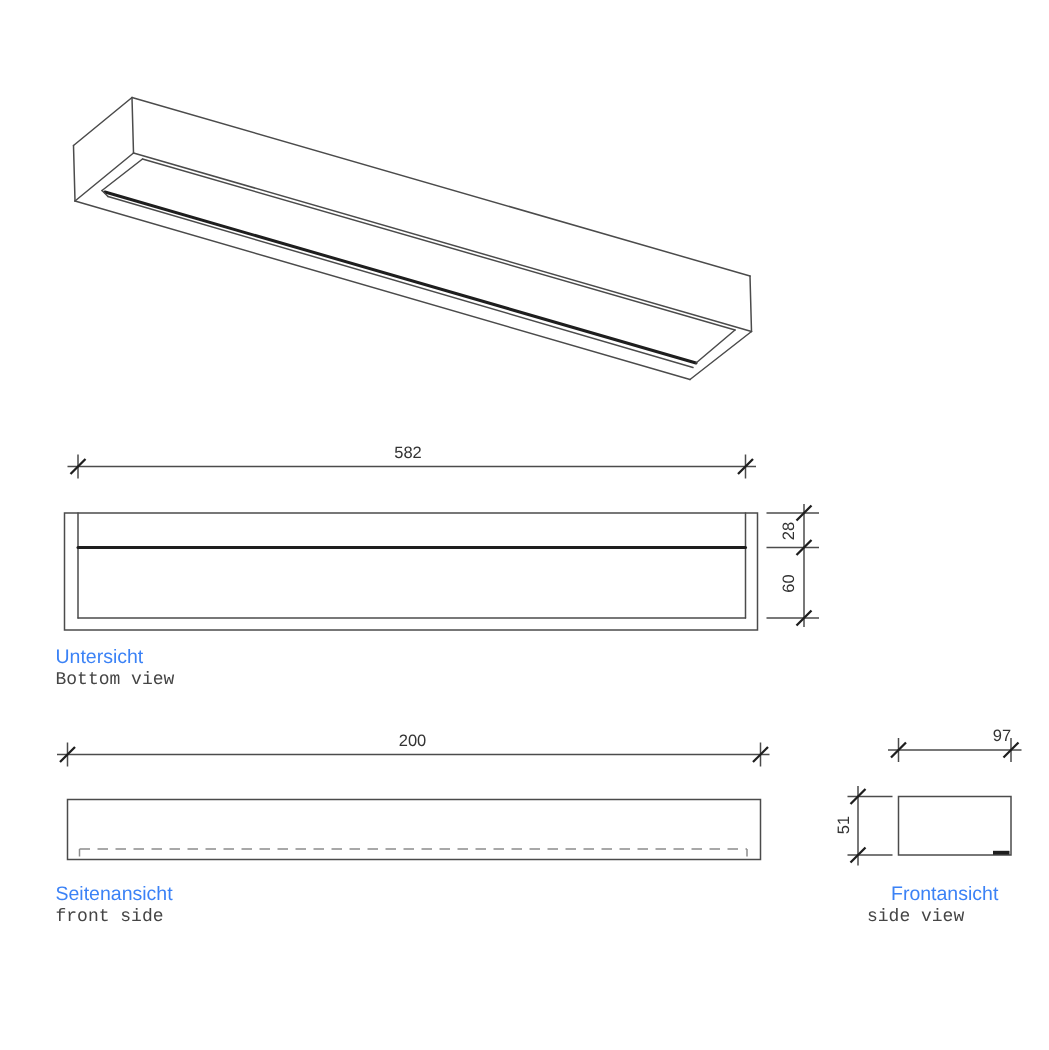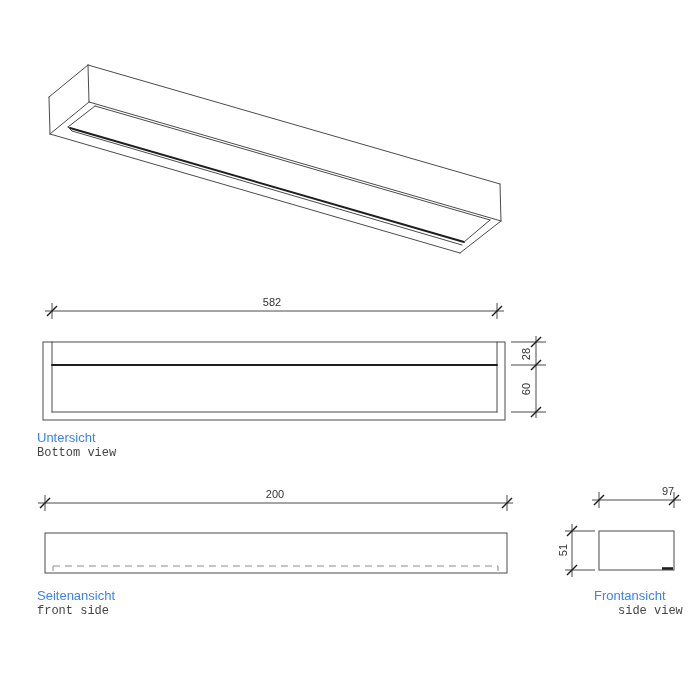--- a/index.html
+++ b/index.html
@@ -145,15 +145,15 @@
 
   <span class="txt-rot" style="left:563px;top:550px;">51</span>
 
   <span class="view-label" style="left:37px;top:430px;">Untersicht</span>
   <span class="view-sublabel" style="left:37px;top:446px;">Bottom view</span>
 
   <span class="view-label" style="left:37px;top:588px;">Seitenansicht</span>
   <span class="view-sublabel" style="left:37px;top:604px;">front side</span>
 
   <span class="view-label" style="left:594px;top:588px;">Frontansicht</span>
-  <span class="view-sublabel" style="left:618px;top:604px;">side view</span>
+  <span class="view-sublabel" style="left:578px;top:604px;">side view</span>
 
 </div>
 
 </body></html>

